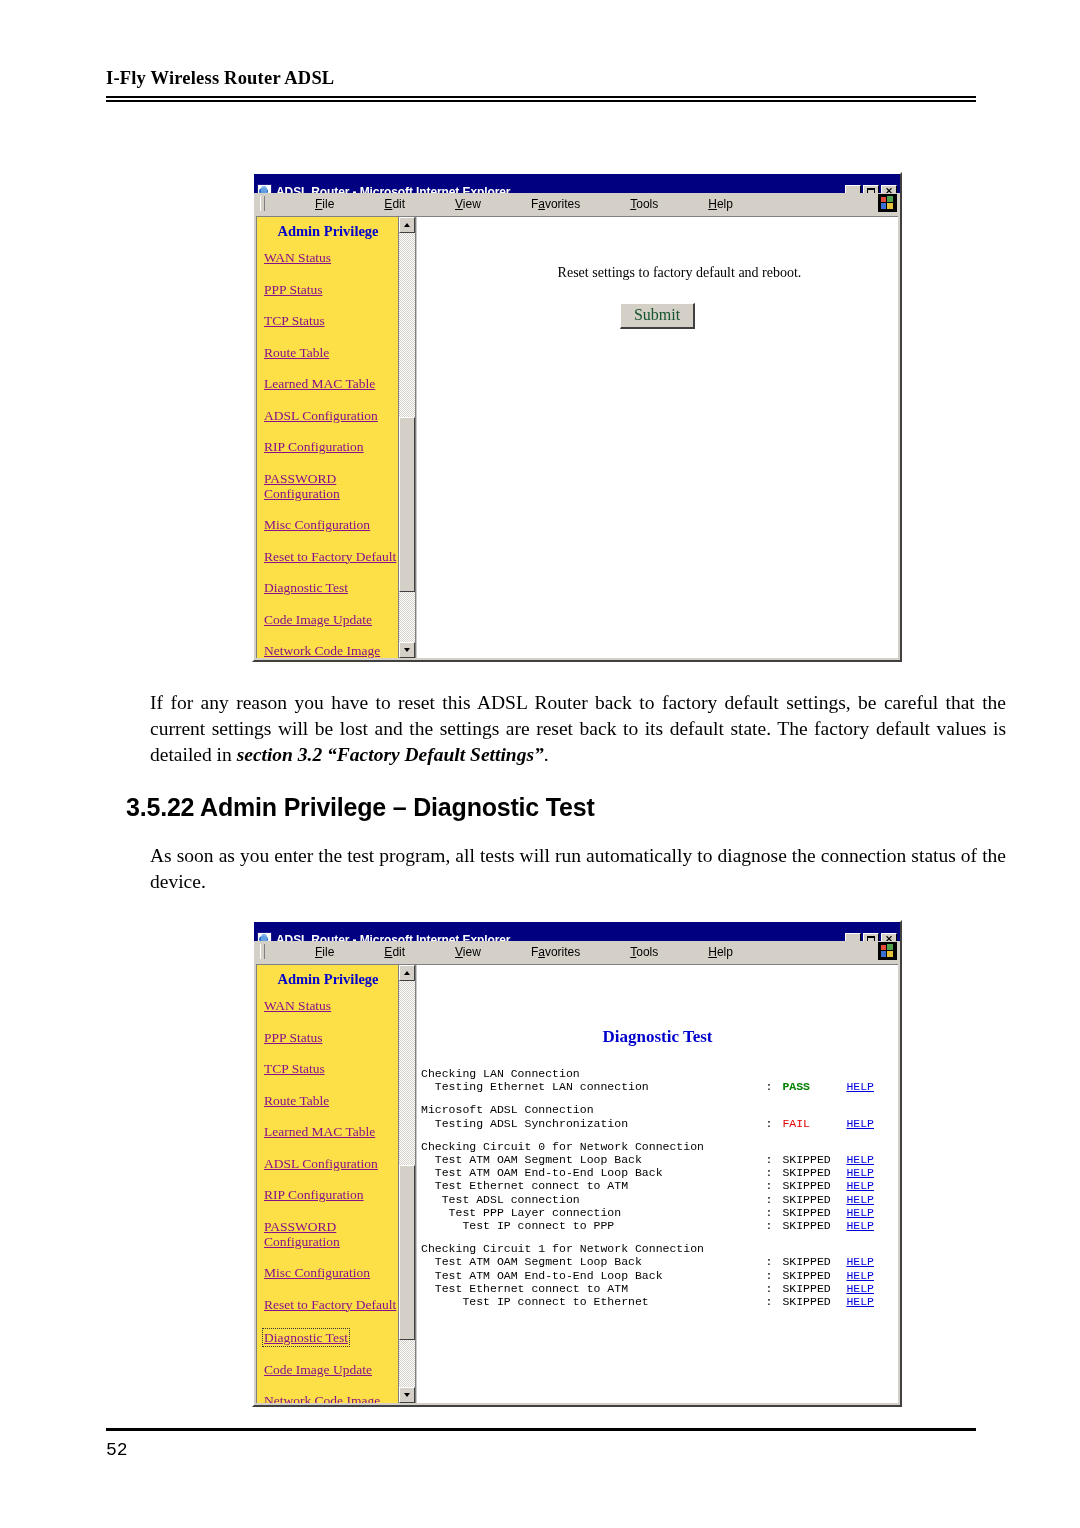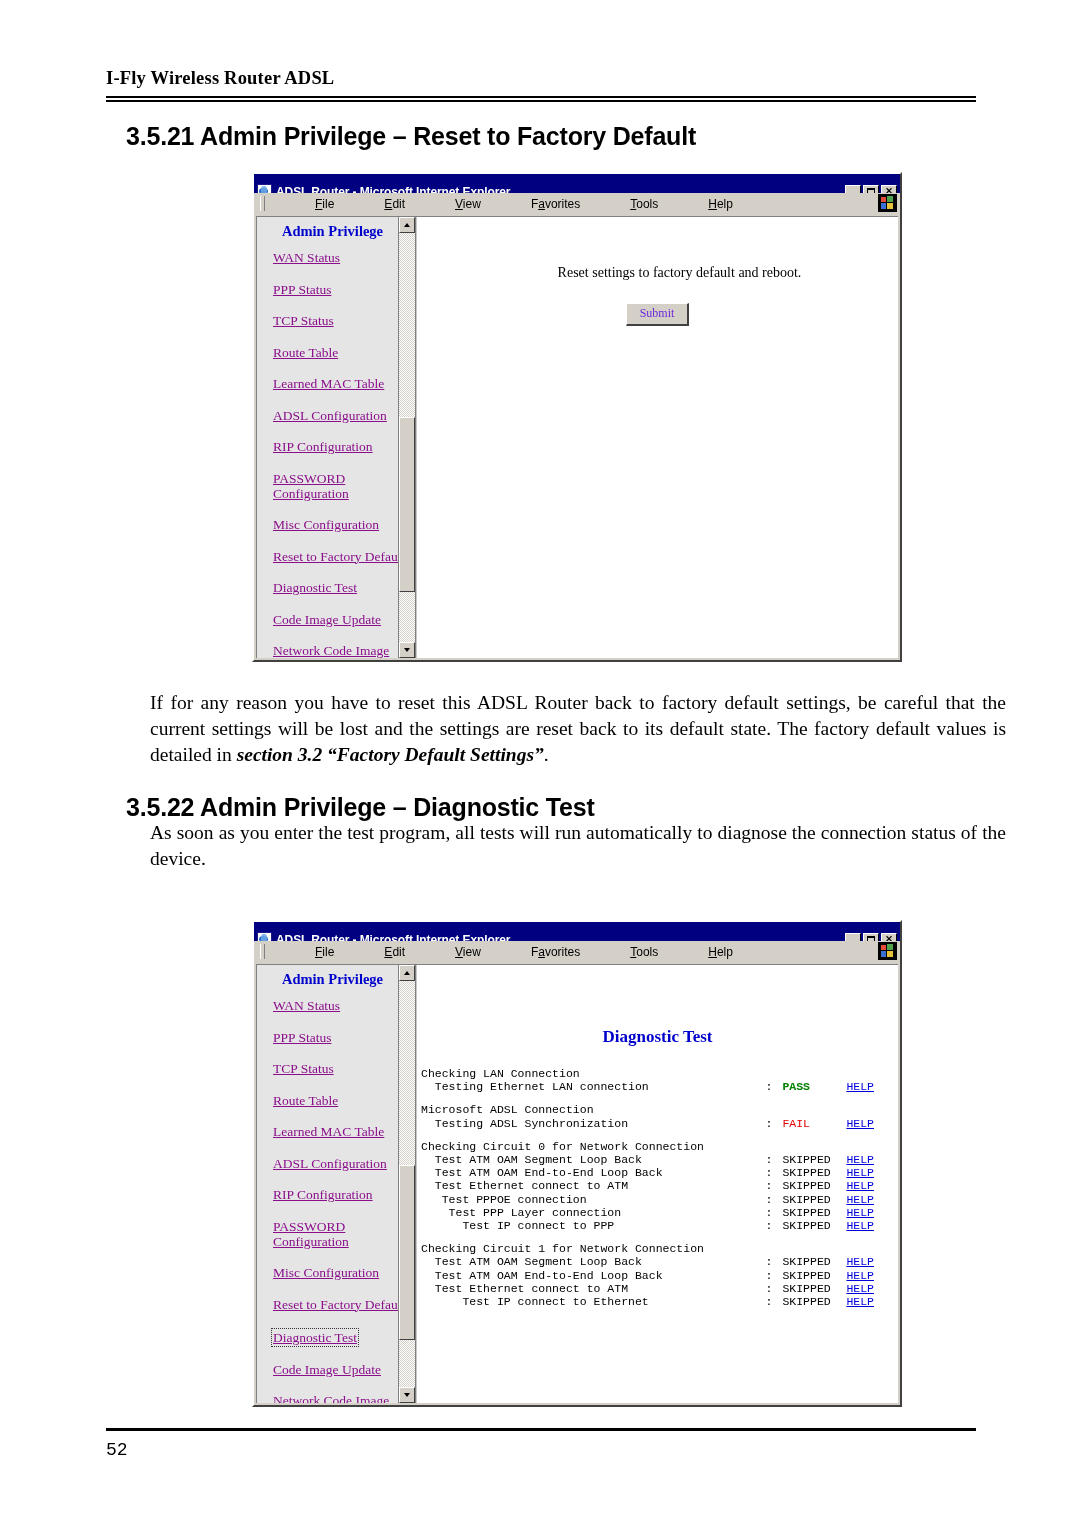--- a/index.html
+++ b/index.html
@@ -77,21 +77,21 @@
   p.body-text {
     position: absolute;
     margin: 0;
     font-family: "Liberation Serif", serif;
     font-size: 19.5px;
     line-height: 26px;
     text-align: justify;
     color: #000;
   }
   p#para-reset { left: 150px; top: 690px; width: 856px; }
-  p#para-diag  { left: 150px; top: 820px; width: 856px; }
+  p#para-diag  { left: 150px; top: 843px; width: 856px; }
   p.body-text .emph {
     font-style: italic;
     font-weight: bold;
   }
 
   
   .ie-window {
     position: absolute;
     background: #d4d0c8;
     border-top: 2px solid #ffffff;
@@ -232,22 +232,22 @@
     background: #ffffff;
     border-top: 1px solid #808080;
     border-left: 1px solid #808080;
     display: flex;
     box-sizing: border-box;
     overflow: hidden;
   }
   .frame-left {
     width: 141px;
     flex: 0 0 141px;
-    background: #e5e5e5;
-    padding: 6px 0 0 16px;
+    background: #fde047;
+    padding: 6px 0 0 7px;
     box-sizing: border-box;
     overflow: hidden;
     position: relative;
   }
   .frame-title {
     font-family: "Liberation Serif", serif;
     font-weight: bold;
     font-size: 14.5px;
     color: #0000cc;
     text-align: center;
@@ -333,28 +333,28 @@
     font-family: "Liberation Serif", serif;
     font-size: 14px;
     text-align: center;
     margin-top: 48px;
     color: #000;
     padding-left: 44px;
   }
   .submit-wrap { text-align: center; margin-top: 22px; }
   .submit-btn {
     font-family: "Liberation Serif", serif;
-    font-size: 12px;
+    font-size: 16px;
     background: #d4d0c8;
     border-top: 1px solid #ffffff;
     border-left: 1px solid #ffffff;
     border-right: 2px solid #404040;
     border-bottom: 2px solid #404040;
     padding: 2px 13px 3px;
-    color: #6d28d9;
+    color: #14532d;
     display: inline-block;
   }
 
   
   .diag-title {
     font-family: "Liberation Serif", serif;
     font-weight: bold;
     font-size: 17px;
     color: #0000cc;
     text-align: center;
@@ -394,21 +394,20 @@
 <body>
 
 <div class="page">
 
   <div class="running-head">I-Fly Wireless Router ADSL</div>
   <div class="head-rule">
     <div class="r1"></div>
       <div class="r2"></div>
   </div>
 
-  <h2 class="section" id="sec-reset">3.5.21 Admin Privilege – Reset to Factory Default</h2>
 
   <div class="ie-window" id="win-reset">
     <div class="titlebar">
       <span class="title-ico"></span>
       <span class="title-text">ADSL Router - Microsoft Internet Explorer</span>
       <span class="win-btns">
         <span class="win-btn btn-min">
             <span class="g"></span>
           </span>
         <span class="win-btn btn-max">
@@ -548,21 +547,21 @@
             </div>
             <div class="log-group">
               <div class="log-head">Microsoft ADSL Connection</div>
               <div class="log-row"><span class="lbl">  Testing ADSL Synchronization</span><span class="spacer"></span><span class="colon">:</span><span class="result fail">FAIL</span><a class="help">HELP</a></div>
             </div>
             <div class="log-group">
               <div class="log-head">Checking Circuit 0 for Network Connection</div>
               <div class="log-row"><span class="lbl">  Test ATM OAM Segment Loop Back</span><span class="spacer"></span><span class="colon">:</span><span class="result skipped">SKIPPED</span><a class="help">HELP</a></div>
               <div class="log-row"><span class="lbl">  Test ATM OAM End-to-End Loop Back</span><span class="spacer"></span><span class="colon">:</span><span class="result skipped">SKIPPED</span><a class="help">HELP</a></div>
               <div class="log-row"><span class="lbl">  Test Ethernet connect to ATM</span><span class="spacer"></span><span class="colon">:</span><span class="result skipped">SKIPPED</span><a class="help">HELP</a></div>
-              <div class="log-row"><span class="lbl">   Test PPPOE connection</span><span class="spacer"></span><span class="colon">:</span><span class="result skipped">SKIPPED</span><a class="help">HELP</a></div>
+              <div class="log-row"><span class="lbl">   Test ADSL connection</span><span class="spacer"></span><span class="colon">:</span><span class="result skipped">SKIPPED</span><a class="help">HELP</a></div>
               <div class="log-row"><span class="lbl">    Test PPP Layer connection</span><span class="spacer"></span><span class="colon">:</span><span class="result skipped">SKIPPED</span><a class="help">HELP</a></div>
               <div class="log-row"><span class="lbl">      Test IP connect to PPP</span><span class="spacer"></span><span class="colon">:</span><span class="result skipped">SKIPPED</span><a class="help">HELP</a></div>
             </div>
             <div class="log-group">
               <div class="log-head">Checking Circuit 1 for Network Connection</div>
               <div class="log-row"><span class="lbl">  Test ATM OAM Segment Loop Back</span><span class="spacer"></span><span class="colon">:</span><span class="result skipped">SKIPPED</span><a class="help">HELP</a></div>
               <div class="log-row"><span class="lbl">  Test ATM OAM End-to-End Loop Back</span><span class="spacer"></span><span class="colon">:</span><span class="result skipped">SKIPPED</span><a class="help">HELP</a></div>
               <div class="log-row"><span class="lbl">  Test Ethernet connect to ATM</span><span class="spacer"></span><span class="colon">:</span><span class="result skipped">SKIPPED</span><a class="help">HELP</a></div>
               <div class="log-row"><span class="lbl">      Test IP connect to Ethernet</span><span class="spacer"></span><span class="colon">:</span><span class="result skipped">SKIPPED</span><a class="help">HELP</a></div>
             </div>

